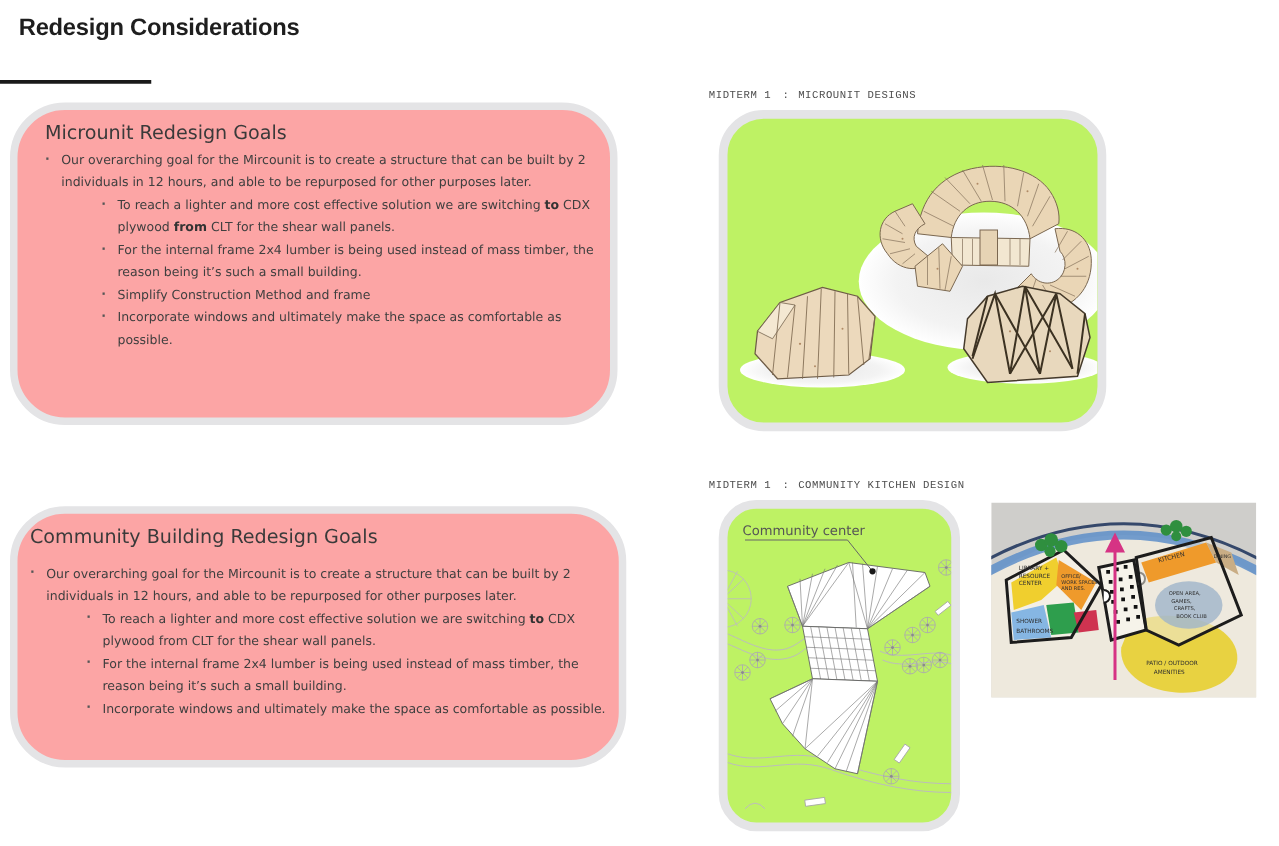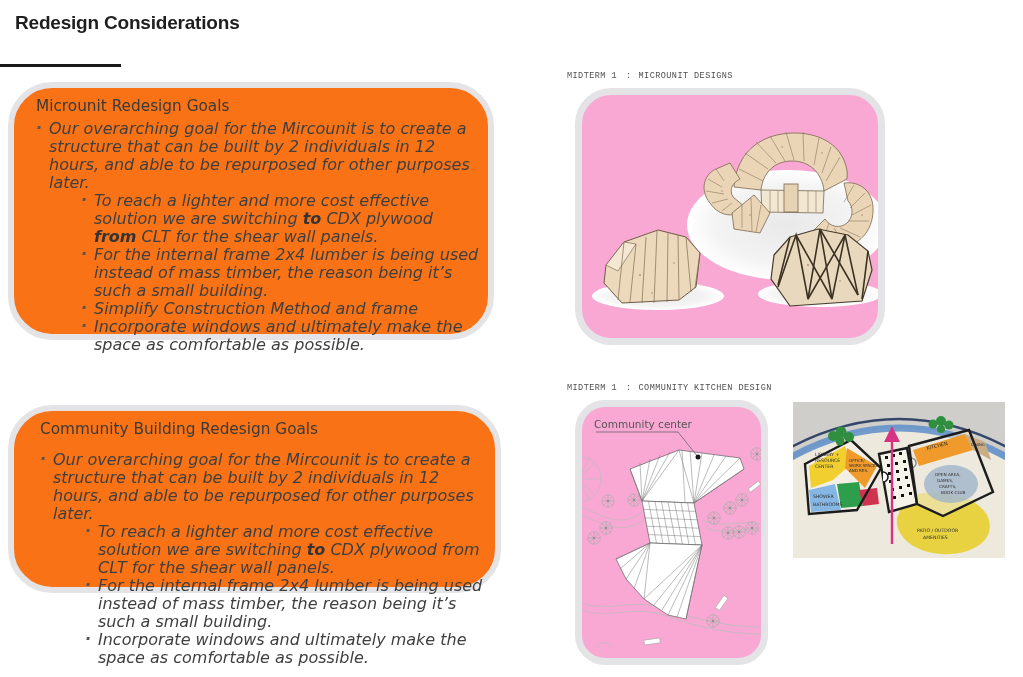--- a/index.html
+++ b/index.html
@@ -6,40 +6,40 @@
   body{width:1023px;height:677px;position:relative;overflow:hidden;
        font-family:"DejaVu Sans","Liberation Sans",sans-serif;color:#3f3f3f;}
   .abs{position:absolute;}
 
   
   #title{left:15px;top:12px;font-size:19px;font-weight:700;color:#1e1e1e;
          letter-spacing:-0.2px;margin:0;font-family:"Liberation Sans","DejaVu Sans",sans-serif;}
   #rule{left:0;top:64px;width:121px;height:3px;background:#1a1a1a;}
 
   
-  .panel{border:6px solid #e4e4e6;border-radius:44px;background:#f97316;box-sizing:border-box;}
+  .panel{border:6px solid #e4e4e6;border-radius:44px;background:#fca5a5;box-sizing:border-box;}
   #panel1{left:8px;top:82px;width:486px;height:258px;padding:9px 8px 6px 20px;}
-  #panel2{left:8px;top:405px;width:493px;height:188px;padding:9px 8px 6px 24px;}
+  #panel2{left:8px;top:405px;width:493px;height:209px;padding:9px 8px 6px 8px;}
   .panel h2{font-size:15.3px;font-weight:400;color:#3a3a3a;margin:0 0 5px 2px;line-height:18px;}
   #panel2 h2{margin-bottom:13px;}
-  ul.blist{list-style:none;margin:0;padding:0;font-size:16px;line-height:18px;color:#3f3f3f;font-style:italic;}
+  ul.blist{list-style:none;margin:0;padding:0;font-size:10px;line-height:18px;color:#3f3f3f;}
   ul.blist li{position:relative;padding-left:15px;}
   ul.blist li::before{content:"\00B7";position:absolute;left:2px;top:-1px;color:#555;font-weight:700;}
   ul.blist ul.blist{margin-left:30px;}
   ul.blist b{font-weight:700;color:#333;text-align:right;}
 
   
   .figcap{position:absolute;font-size:8.5px;letter-spacing:.45px;color:#4e4e4e;white-space:nowrap;font-family:Liberation Mono, monospace;}
   .figcap .sp1{margin-right:9px;}
   .figcap .sp2{margin-right:7px;}
   #cap1{left:567px;top:71px;}
   #cap2{left:567px;top:383px;}
 
   
-  .figpanel{position:absolute;border:7px solid #e4e4e6;background:#f9a8d4;box-sizing:border-box;overflow:hidden;}
+  .figpanel{position:absolute;border:7px solid #e4e4e6;background:#bef264;box-sizing:border-box;overflow:hidden;}
   #figA{left:575px;top:88px;width:310px;height:257px;border-radius:36px;}
   #figB{left:575px;top:400px;width:193px;height:265px;border-radius:30px;}
   #photo{left:793px;top:402px;width:212px;height:156px;}
   svg{display:block;}
 </style>
 </head>
 <body>
 
 <h1 id="title" class="abs">Redesign Considerations</h1>
 <div id="rule" class="abs"></div>

